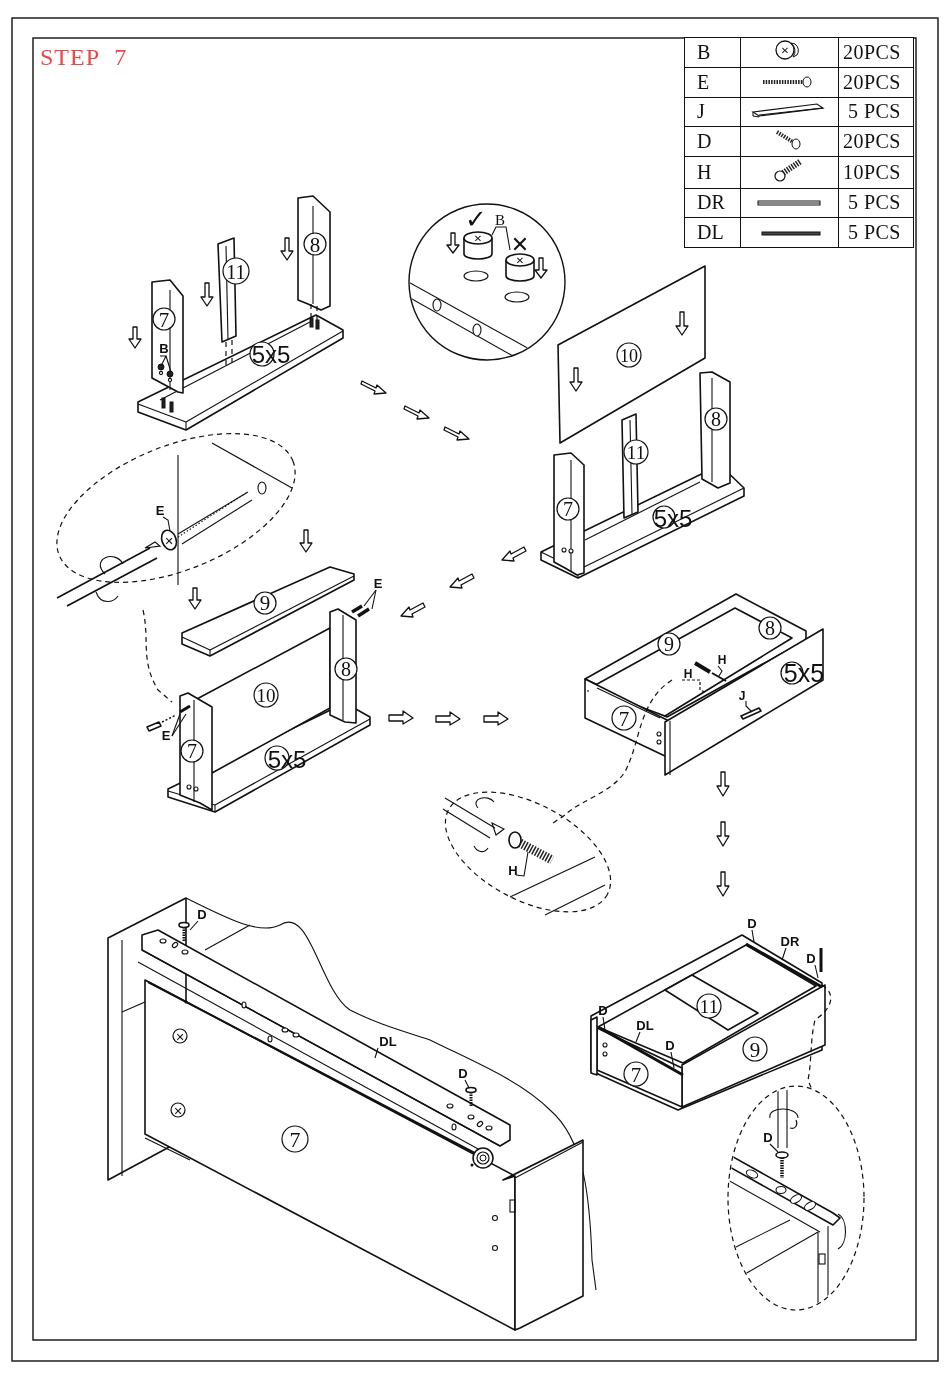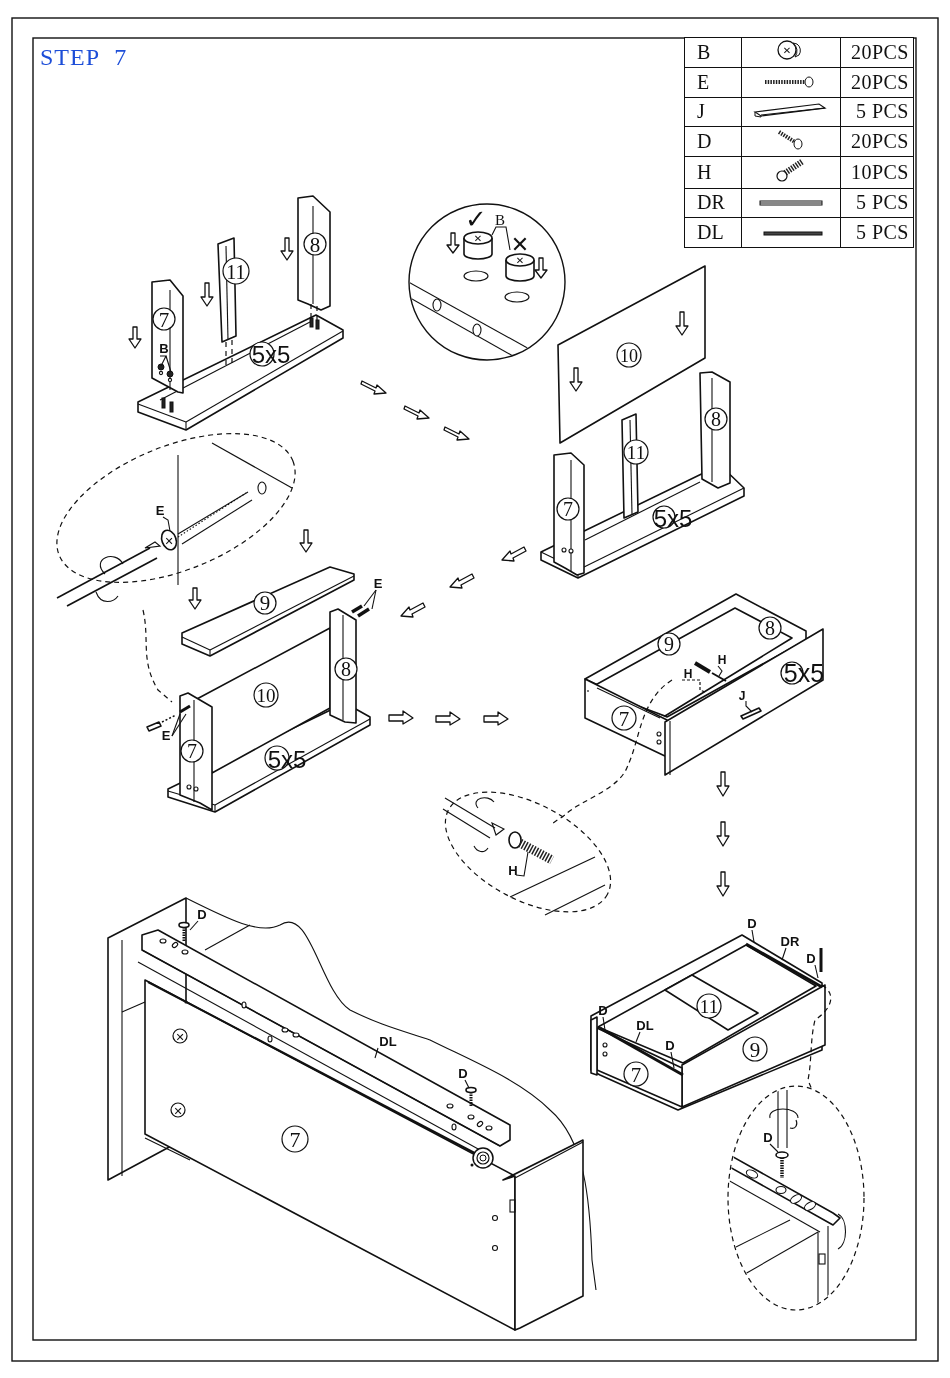--- a/index.html
+++ b/index.html
@@ -11,22 +11,22 @@
   .thin { stroke: #111; stroke-width: 1.1; fill: none; }
   .dash { stroke: #111; stroke-width: 1.2; fill: none; stroke-dasharray: 5 4; }
   .arrow { stroke: #111; stroke-width: 1.3; fill: #fff; stroke-linejoin: round; }
   .dark { fill: #222; stroke: #111; stroke-width: 1; }
   .circ { fill: #fff; stroke: #111; stroke-width: 1.2; }
   .hole { fill: #fff; stroke: #111; stroke-width: 1.1; }
   .parts-table { position: absolute; left: 684px; top: 37px; width: 230px; border-collapse: collapse; background: #fff; }
   .parts-table td { border: 1.5px solid #111; height: 28.5px; padding: 0 4px; font-family: "Liberation Serif", serif; font-size: 20px; color: #111; }
   .parts-table td.code { width: 40px; padding-left: 12px; }
   .parts-table td.icon { width: 90px; text-align: center; }
-  .parts-table td.qty { text-align: right; padding-right: 4px; letter-spacing: 0.5px; }
-  .step-title { position: absolute; left: 40px; top: 44px; font-size: 24px; font-family: "Liberation Serif", serif; color: #1d4ed8; letter-spacing: 1px; word-spacing: 8px; }
+  .parts-table td.qty { text-align: right; padding-right: 12px; letter-spacing: 0.5px; }
+  .step-title { position: absolute; left: 40px; top: 44px; font-size: 24px; font-family: "Liberation Serif", serif; color: #ef4444; letter-spacing: 1px; word-spacing: 8px; }
 </style>
 </head>
 <body>
 
 <div id="sheet">
 
 <svg width="950" height="1378" viewBox="0 0 950 1378">
 
   <rect x="12" y="18" width="926" height="1343" fill="none" stroke="#111" stroke-width="1.4"></rect>
   <rect x="33" y="38" width="883" height="1302" fill="none" stroke="#111" stroke-width="1.4"></rect>

